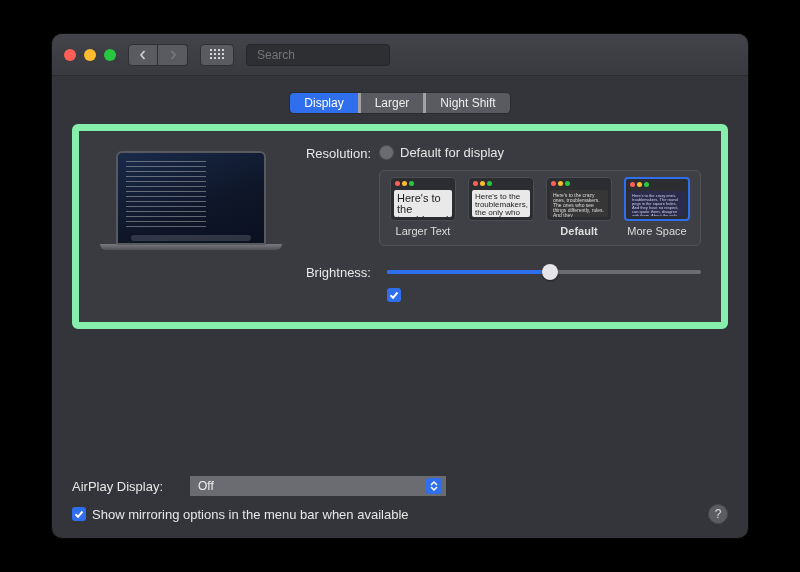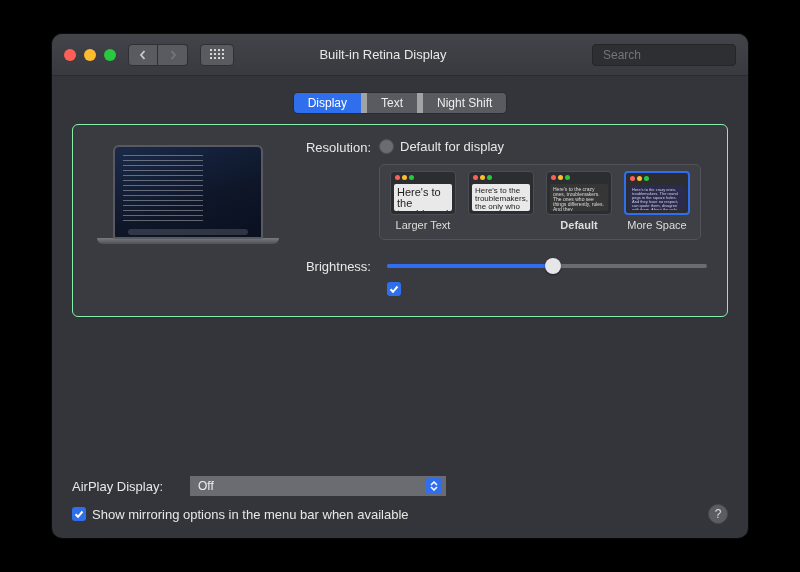--- a/index.html
+++ b/index.html
@@ -75,28 +75,28 @@
 
 .content { flex: 1; padding: 12px 20px 14px; display: flex; flex-direction: column; }
 
 .tabbar { display: flex; justify-content: center; margin-top: 4px; }
 .tabs { display: flex; border-radius: 5px; overflow: hidden; border: 1px solid #2b2c30;}
 .tab {
   padding: 3px 14px;
   background: #5a5b60;
   color: #eee;
   font-size: 12px;
-  border-right: 6px solid #a3a3a3;
+  border-right: 3px solid #a3a3a3;
 }
 .tab:last-child { border-right: none; }
 .tab.active { background: #2f6fed; color: #fff; }
 
 .panel {
   margin-top: 10px;
-  border: 1px solid #86efac;
+  border: 7px solid #86efac;
   border-radius: 6px;
   background: #3a3b40;
   padding: 14px 20px 20px;
   display: flex;
   gap: 0;
   flex: 0 0 auto;
 }
 
 
 .laptop {
@@ -228,36 +228,35 @@
           <i></i>
           <i></i>
           <i></i>
           <i></i>
           <i></i>
           <i></i>
           <i></i>
           <i></i>
         </span>
     </div>
-    <div class="title">Built-in Retina Display</div>
     <div class="search">
       <svg class="mag" viewBox="0 0 12 12">
           <circle cx="5" cy="5" r="3.5"></circle>
           <line x1="8" y1="8" x2="11" y2="11"></line>
         </svg>
       <input placeholder="Search" style="">
     </div>
   </div>
 
   <div class="content">
 
     <div class="tabbar">
       <div class="tabs">
         <div class="tab active">Display</div>
-        <div class="tab">Text</div>
+        <div class="tab">Larger</div>
         <div class="tab">Night Shift</div>
       </div>
     </div>
 
     <div class="panel">
 
       <div class="laptop">
         <div class="scr">
             <div class="dock"></div>
           </div>

